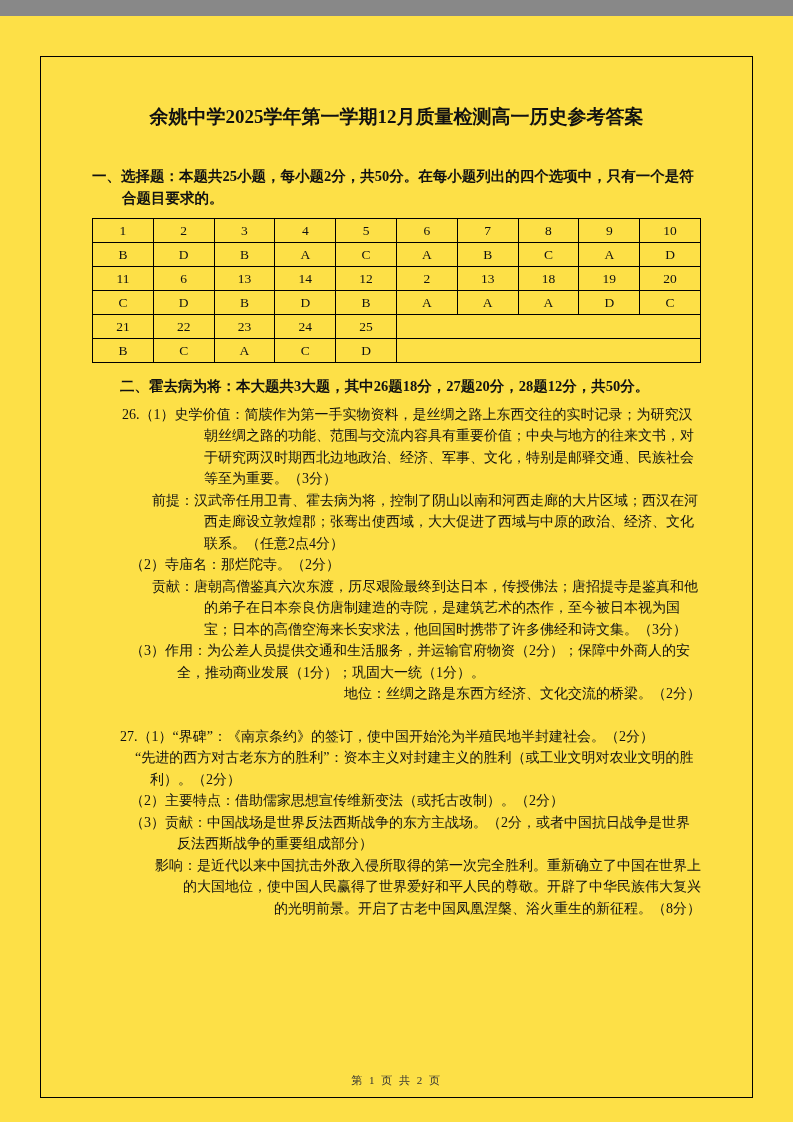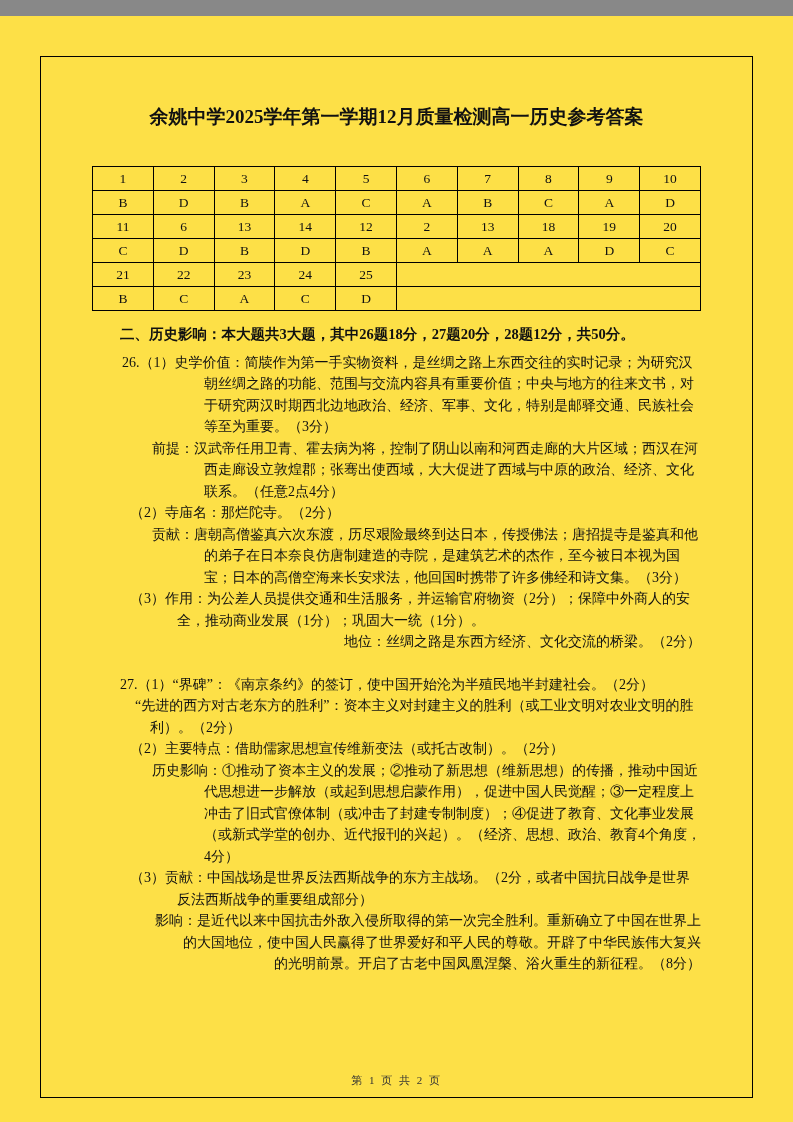--- a/index.html
+++ b/index.html
@@ -70,20 +70,21 @@
 </style>
 </head>
 <body>
 
 <div class="page">
   <div class="frame"></div>
 
   <div class="content">
     <h1 class="title">余姚中学2025学年第一学期12月质量检测高一历史参考答案</h1>
 
+    <p class="sec-head sec1">一、选择题：本题共25小题，每小题2分，共50分。在每小题列出的四个选项中，只有一个是符合题目要求的。</p>
 
     <table class="answers">
       <tbody>
           <tr>
             <td>1</td>
             <td>2</td>
             <td>3</td>
             <td>4</td>
             <td>5</td>
             <td>6</td>
@@ -140,32 +141,31 @@
             <td>B</td>
             <td>C</td>
             <td>A</td>
             <td>C</td>
             <td>D</td>
             <td colspan="5"></td>
           </tr>
         </tbody>
     </table>
 
-    <p class="sec-head sec2">二、历史影响：本大题共3大题，其中26题18分，27题20分，28题12分，共50分。</p>
+    <p class="sec-head sec2">二、霍去病为将：本大题共3大题，其中26题18分，27题20分，28题12分，共50分。</p>
 
     <div class="answers-body">
         <p class="p-main">26.（1）史学价值：简牍作为第一手实物资料，是丝绸之路上东西交往的实时记录；为研究汉朝丝绸之路的功能、范围与交流内容具有重要价值；中央与地方的往来文书，对于研究两汉时期西北边地政治、经济、军事、文化，特别是邮驿交通、民族社会等至为重要。（3分）</p>
         <p class="p-sub">前提：汉武帝任用卫青、霍去病为将，控制了阴山以南和河西走廊的大片区域；西汉在河西走廊设立敦煌郡；张骞出使西域，大大促进了西域与中原的政治、经济、文化联系。（任意2点4分）</p>
         <p class="p-par">（2）寺庙名：那烂陀寺。（2分）</p>
         <p class="p-sub">贡献：唐朝高僧鉴真六次东渡，历尽艰险最终到达日本，传授佛法；唐招提寺是鉴真和他的弟子在日本奈良仿唐制建造的寺院，是建筑艺术的杰作，至今被日本视为国宝；日本的高僧空海来长安求法，他回国时携带了许多佛经和诗文集。（3分）</p>
         <p class="p-par">（3）作用：为公差人员提供交通和生活服务，并运输官府物资（2分）；保障中外商人的安全，推动商业发展（1分）；巩固大一统（1分）。</p>
         <p class="p-sub-sm">地位：丝绸之路是东西方经济、文化交流的桥梁。（2分）</p>
         <p class="p-27 gap">27.（1）“界碑”：《南京条约》的签订，使中国开始沦为半殖民地半封建社会。（2分）</p>
         <p class="p-q2">“先进的西方对古老东方的胜利”：资本主义对封建主义的胜利（或工业文明对农业文明的胜利）。（2分）</p>
         <p class="p-par">（2）主要特点：借助儒家思想宣传维新变法（或托古改制）。（2分）</p>
-        <p class="p-sub">历史影响：①推动了资本主义的发展；②推动了新思想（维新思想）的传播，推动中国近代思想进一步解放（或起到思想启蒙作用），促进中国人民觉醒；③一定程度上冲击了旧式官僚体制（或冲击了封建专制制度）；④促进了教育、文化事业发展（或新式学堂的创办、近代报刊的兴起）。（经济、思想、政治、教育4个角度，4分）</p>
         <p class="p-par">（3）贡献：中国战场是世界反法西斯战争的东方主战场。（2分，或者中国抗日战争是世界反法西斯战争的重要组成部分）</p>
         <p class="p-sub-sm">影响：是近代以来中国抗击外敌入侵所取得的第一次完全胜利。重新确立了中国在世界上的大国地位，使中国人民赢得了世界爱好和平人民的尊敬。开辟了中华民族伟大复兴的光明前景。开启了古老中国凤凰涅槃、浴火重生的新征程。（8分）</p>
       </div>
   </div>
 
   <div class="footer">第 1 页 共 2 页</div>
 </div>
 
 </body></html>

